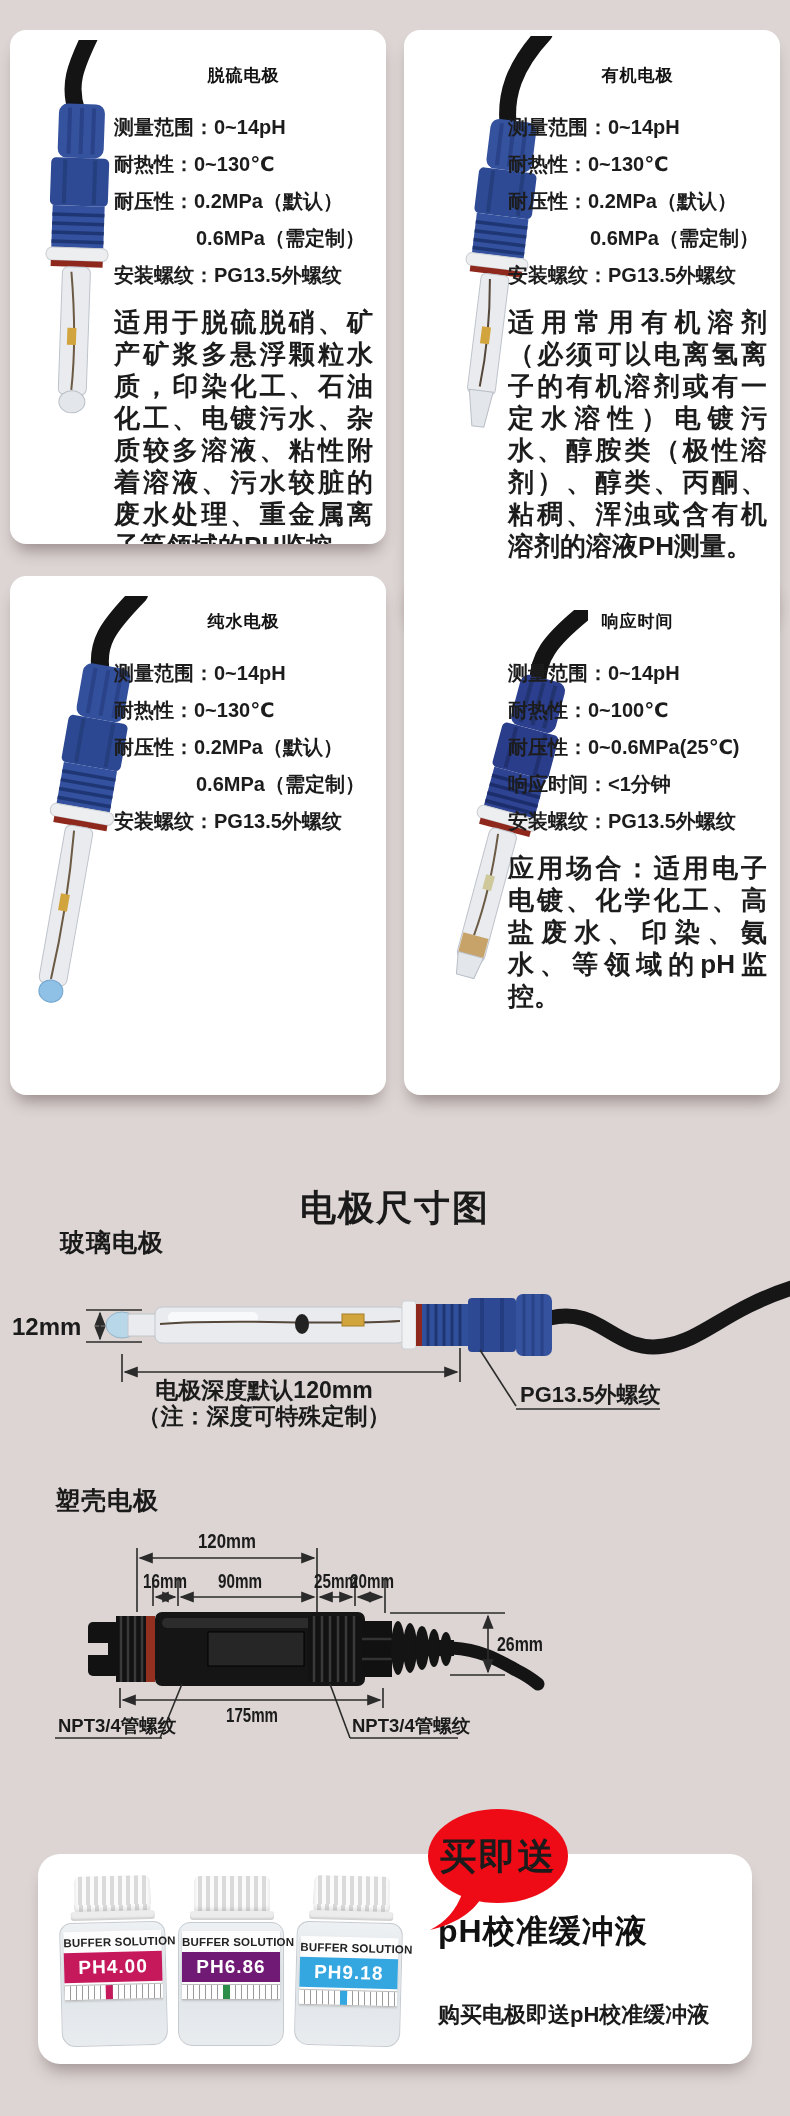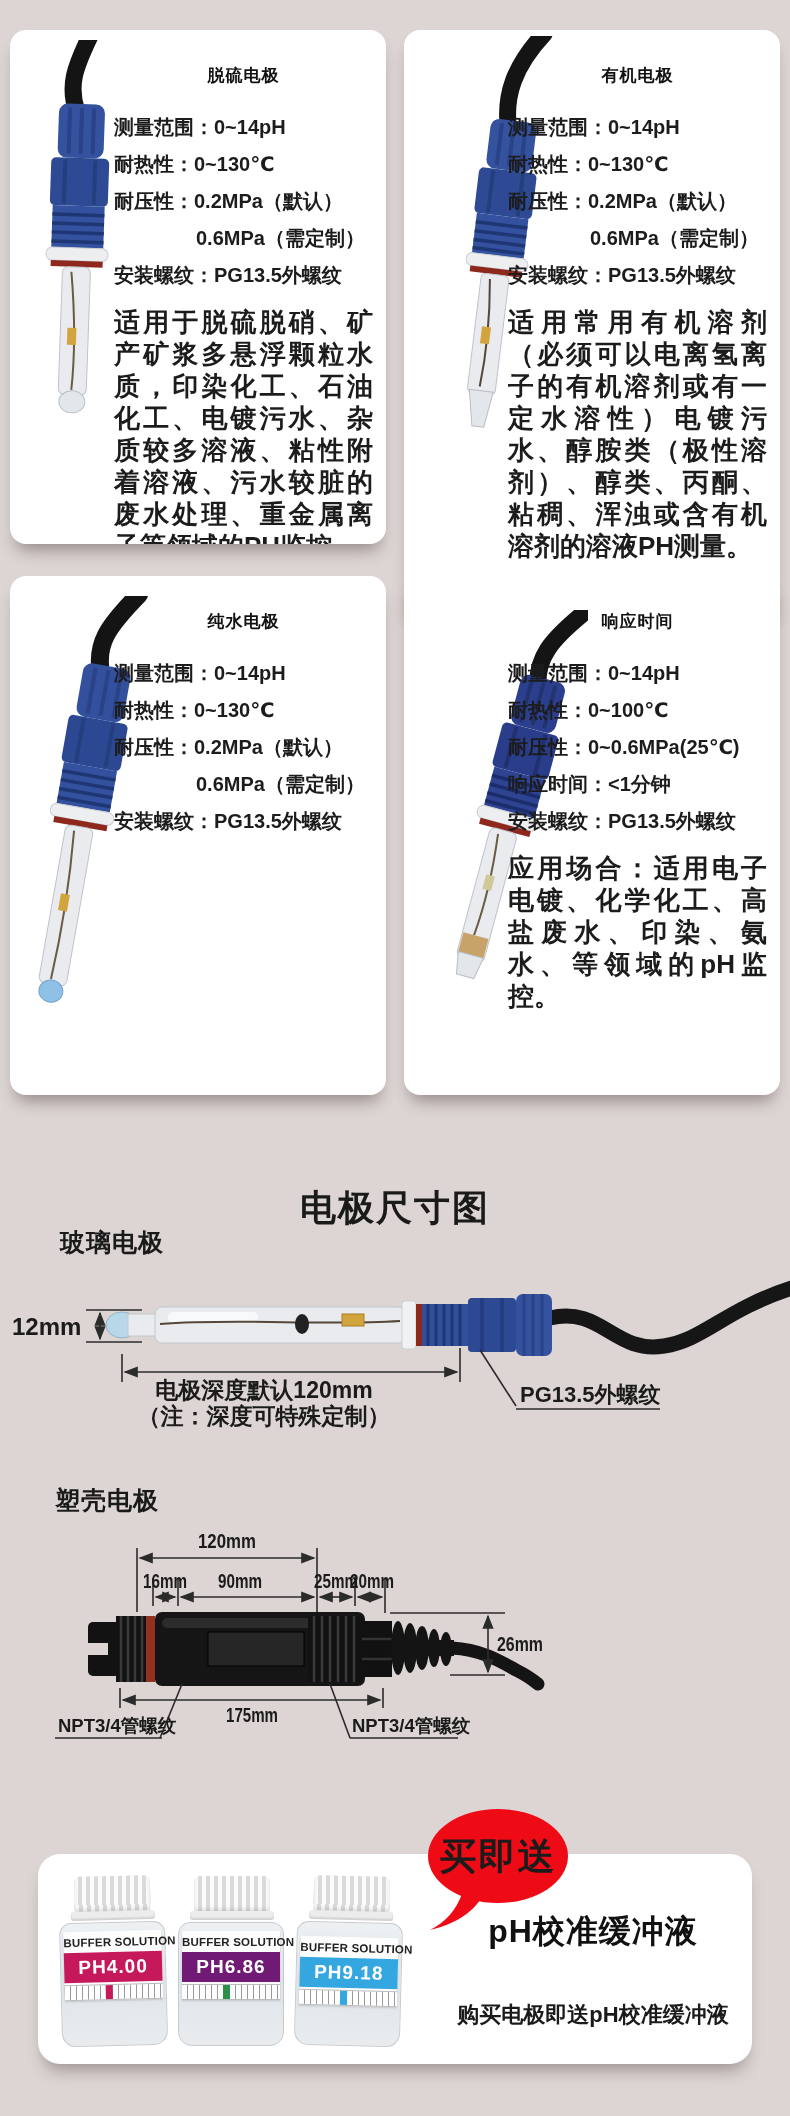--- a/index.html
+++ b/index.html
@@ -37,21 +37,21 @@
   .b-capring{position:absolute;left:14px;top:35px;width:84px;height:9px;background:#ececec;border-radius:3px;
          box-shadow:inset 0 -2px 2px rgba(0,0,0,.12);}
   .b-body{position:absolute;left:2px;top:46px;width:106px;height:124px;border-radius:12px 12px 14px 14px;
           background:linear-gradient(180deg,#eef1f3,#dfe4e8 45%,#e8ecef);border:1px solid #c6cbd0;box-sizing:border-box;}
   .b-label{position:absolute;left:3px;right:3px;top:8px;background:#fdfdfe;box-shadow:0 1px 2px rgba(0,0,0,.15);}
   .b-title{font-size:11.5px;font-weight:700;color:#222;text-align:center;letter-spacing:.2px;margin:5px 0 4px;white-space:nowrap;}
   .b-ph{height:30px;line-height:30px;text-align:center;color:#fff;font-size:19px;font-weight:700;letter-spacing:1px;}
   .b-scale{position:relative;height:14px;margin-top:2px;border-top:1px solid #bbb;border-bottom:1px solid #bbb;
            background:repeating-linear-gradient(90deg,#fff 0 5px,#9a9a9a 5px 6px);}
   .b-tick{position:absolute;left:42%;top:0;width:7px;height:100%;}
-  .gift-text{position:absolute;left:400px;top:56px;width:310px;text-align:center;}
+  .gift-text{position:absolute;left:400px;top:56px;width:310px;}
   .gift-title{margin:0;font-size:32px;font-weight:700;color:#111;letter-spacing:1px;}
   .gift-sub{margin:46px 0 0;font-size:22px;font-weight:600;color:#1a1a1a;white-space:nowrap;}
   .badge{position:absolute;left:420px;top:1806px;z-index:5;}
 </style>
 </head>
 <body>
 
 <div class="page">
 
   <section class="card" style="left:10px;top:30px;height:514px">

